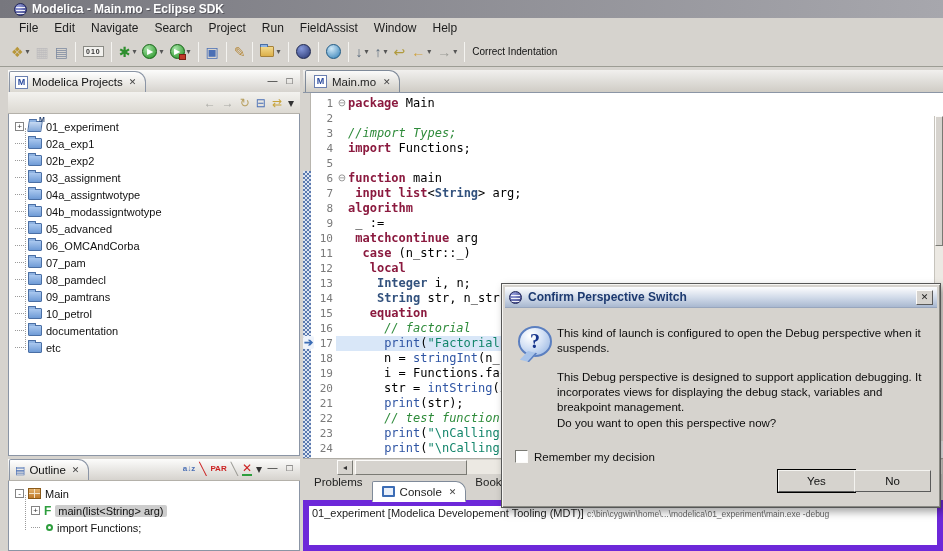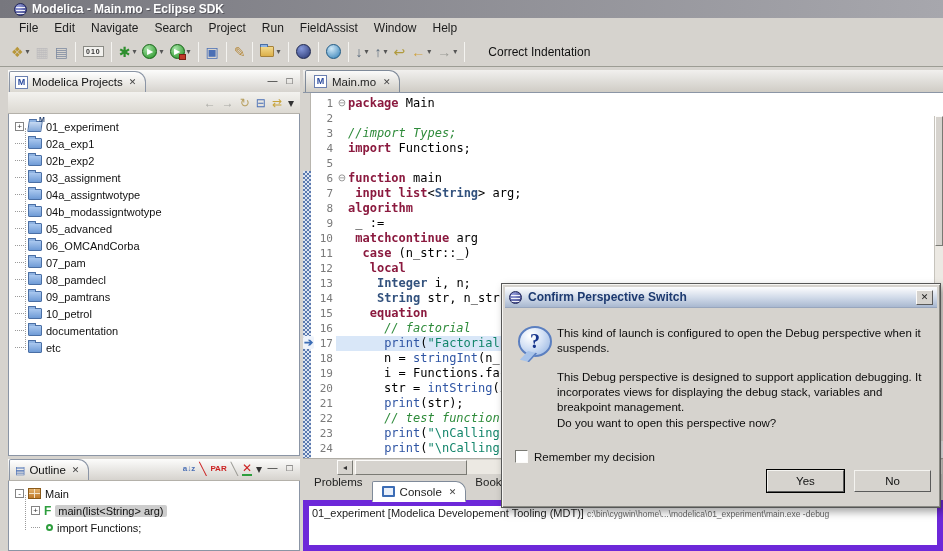--- a/index.html
+++ b/index.html
@@ -23,21 +23,21 @@
   .tb-btn{height:24px;display:flex;align-items:center;justify-content:center;padding:0 3px;position:relative;flex:none}
   .tb-glyph{font-size:14px;line-height:14px}
   .dd{font-size:8px;color:#555;margin-left:2px}
   .mini010{font-size:7px;font-weight:bold;border:1px solid #8a8a84;background:#f2f1ee;color:#333;padding:1px 2px;letter-spacing:1px}
   .circ{width:15px;height:15px;border-radius:50%;display:flex;align-items:center;justify-content:center;
     color:#fff;font-size:8px;line-height:8px;position:relative}
   .circ.green{background:radial-gradient(circle at 35% 28%,#a6e3a6,#1f8f1f);border:1px solid #136313}
   .circ.blue{background:radial-gradient(circle at 35% 28%,#8598da,#28356f);border:1px solid #1d2750}
   .circ.globe{background:radial-gradient(circle at 35% 28%,#cfe8f7,#2f7db5);border:1px solid #1f5a85}
   .badge-red{position:absolute;right:-2px;bottom:-2px;width:7px;height:6px;background:#c0392b;border:1px solid #7a1f14}
-  .ci-label{font-size:12px;margin-left:19px;color:#111}
+  .ci-label{font-size:10px;margin-left:3px;color:#111}
 
   
   .view{position:absolute}
   .vheader{position:relative;height:22px;display:flex;align-items:flex-end;background:linear-gradient(#fcfcfb,#d6d3ce)}
   .vtab{display:flex;align-items:center;gap:4px;height:21px;padding:0 9px 0 5px;margin-left:1px;
     background:linear-gradient(#ffffff,#dbd8d1);border:1px solid #8b95a5;border-bottom:none;
     border-radius:2px 11px 0 0;font-size:11.5px;white-space:nowrap}
   .tclose{font-size:9px;color:#444;margin-left:2px}
   .mfile{width:13px;height:13px;background:#fff;border:1px solid #6a7fb0;color:#2a4a9e;font-weight:bold;
     font-size:9px;line-height:11px;text-align:center;flex:none}
@@ -555,17 +555,17 @@
       <span class="dclose">✕</span>
     </div>
     <div class="qicon">?</div>
     <div class="dpara" style="top:42px">This kind of launch is configured to open the Debug perspective when it suspends.</div>
     <div class="dpara" style="top:132px">Do you want to open this perspective now?</div>
     <div class="dpara" style="top:86px">This Debug perspective is designed to support application debugging.  It incorporates views for displaying the debug stack, variables and breakpoint management.</div>
     <div class="dcheck">
       <span class="cbox"></span>
       <span>Remember my decision</span>
     </div>
-    <div class="dbtn default" style="left:265px">Yes</div>
+    <div class="dbtn default" style="left:276px">Yes</div>
     <div class="dbtn" style="left:352px">No</div>
   </div>
 
 </div>
 
 </body></html>

